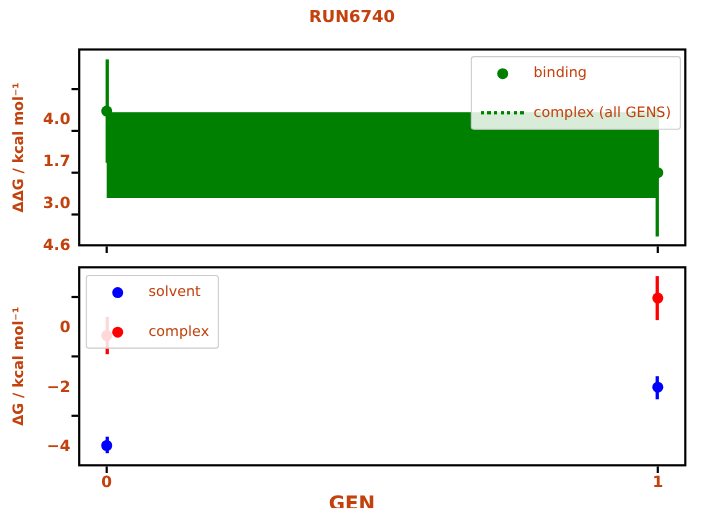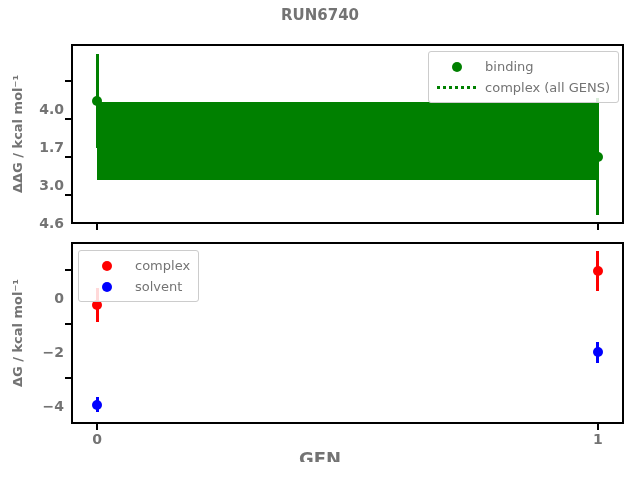--- a/index.html
+++ b/index.html
@@ -1,18 +1,18 @@
 <!DOCTYPE html>
 <html><head>
 <meta charset="utf-8">
 <style>
   html,body{margin:0;padding:0;background:#ffffff;}
   .figure{
     position:relative;width:640px;height:462px;background:#ffffff;
-    font-family:"DejaVu Sans","Liberation Sans",sans-serif;color:#737373;
+    font-family:"DejaVu Sans","Liberation Sans",sans-serif;color:#c2410c;
     overflow:hidden;
   }
   .suptitle{
     position:absolute;left:0;top:6px;width:640px;text-align:center;
     font-size:15px;font-weight:bold;
   }
   .axes{position:absolute;background:transparent;}
   #axes-0{left:72px;top:45px;width:551px;height:178px;}
   #axes-1{left:72px;top:243px;width:551px;height:180px;}
   .spines{position:absolute;inset:-1px;border:2px solid #000;pointer-events:none;z-index:5;}
@@ -35,21 +35,21 @@
   .xlabel{
     position:absolute;left:0;top:448px;width:640px;text-align:center;
     font-size:18px;font-weight:bold;
   }
   .errbar{position:absolute;width:3px;z-index:2;}
   .marker{position:absolute;width:10px;height:10px;border-radius:50%;z-index:3;}
   .band{position:absolute;z-index:4;}
   .legend{
     position:absolute;z-index:10;background:rgba(255,255,255,0.85);
     border:1px solid #cccccc;border-radius:3px;padding:5px 8px;
-    display:flex;flex-direction:column;justify-content:space-around;gap:2px;
+    display:flex;flex-direction:column;justify-content:space-around;gap:17px;
   }
   .legend-top-right{right:4px;top:6px;}
   .legend-top-left{left:6px;top:7px;}
   .legend-row{display:flex;align-items:center;height:19px;}
   .legend-marker-cell{width:40px;display:flex;align-items:center;justify-content:center;flex:none;}
   .legend-dot{width:10px;height:10px;border-radius:50%;}
   .legend-dotted-line{width:40px;height:3px;}
   .legend-label{font-size:13px;white-space:nowrap;padding-left:8px;}
 </style>
 </head>
@@ -110,27 +110,27 @@
       <div class="marker" style="left: 20.0455px; top: 156.919px; background: rgb(0, 0, 255);"></div>
       <div class="errbar" style="left: 524.455px; top: 98.7706px; height: 21.0495px; background: rgb(0, 0, 255);"></div>
       <div class="marker" style="left: 520.955px; top: 104.295px; background: rgb(0, 0, 255);"></div>
       <div class="errbar" style="left: 23.5455px; top: 45.0675px; height: 34.003px; background: rgb(255, 0, 0);"></div>
       <div class="marker" style="left: 20.0455px; top: 57.069px; background: rgb(255, 0, 0);"></div>
       <div class="errbar" style="left: 524.455px; top: 8.36582px; height: 39.94px; background: rgb(255, 0, 0);"></div>
       <div class="marker" style="left: 520.955px; top: 23.3358px; background: rgb(255, 0, 0);"></div>
       <div class="legend legend-top-left">
         <div class="legend-row">
           <div class="legend-marker-cell">
+            <div class="legend-dot" style="background: rgb(0, 0, 255);"></div>
+          </div>
+          <div class="legend-label">solvent</div>
+        </div>
+        <div class="legend-row">
+          <div class="legend-marker-cell">
             <div class="legend-dot" style="background: rgb(255, 0, 0);"></div>
           </div>
           <div class="legend-label">complex</div>
-        </div>
-        <div class="legend-row">
-          <div class="legend-marker-cell">
-            <div class="legend-dot" style="background: rgb(0, 0, 255);"></div>
-          </div>
-          <div class="legend-label">solvent</div>
         </div>
       </div>
     </div>
 
   <div class="xlabel">GEN</div>
 </div>
 
 </body></html>

